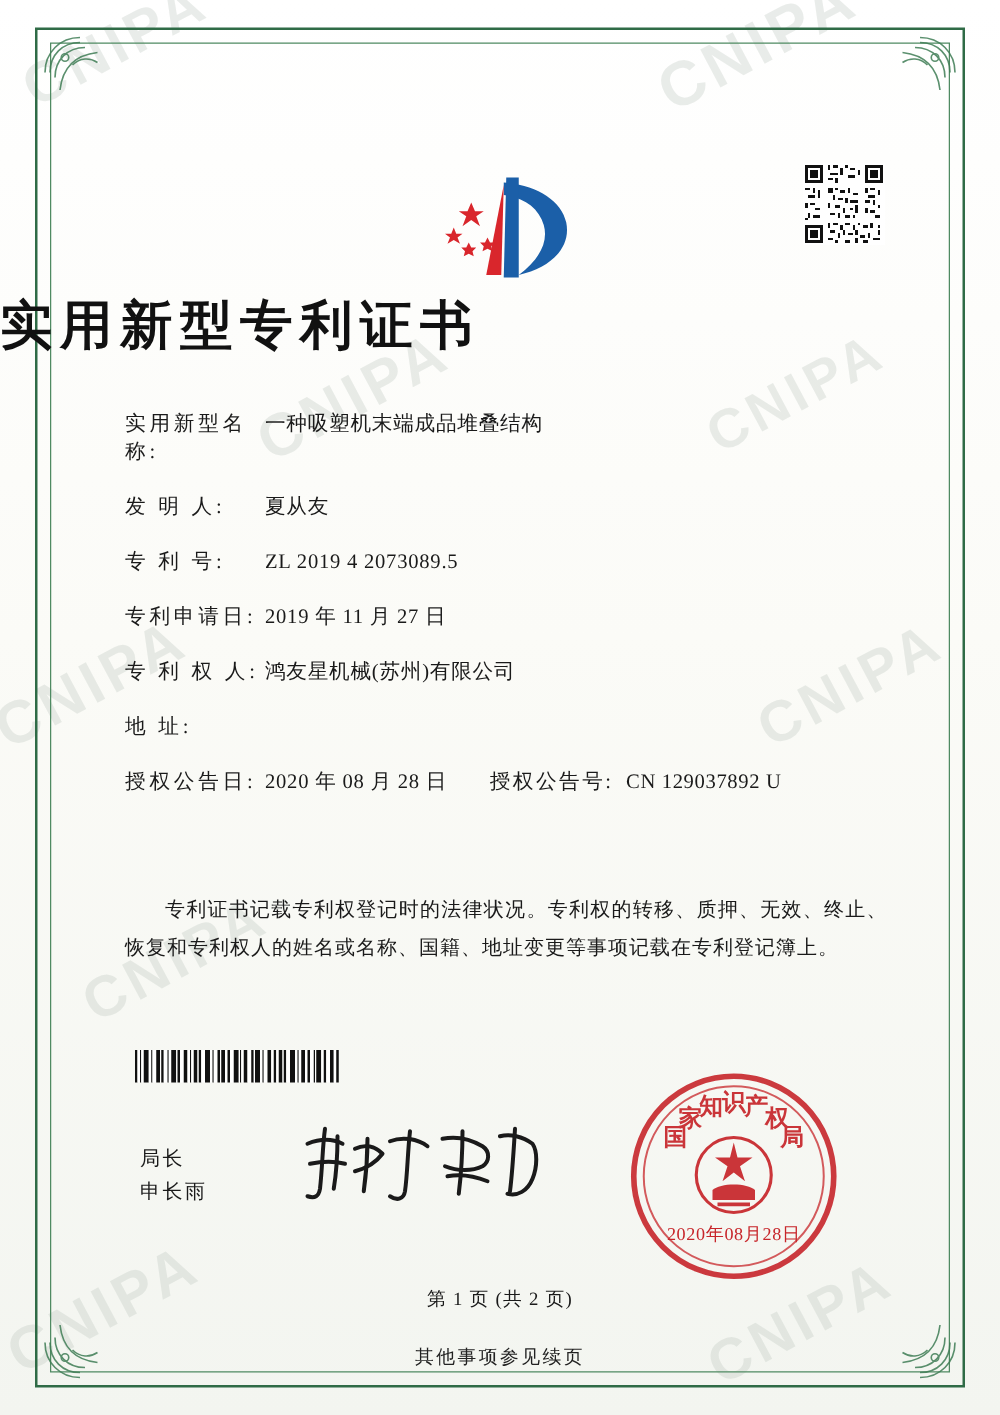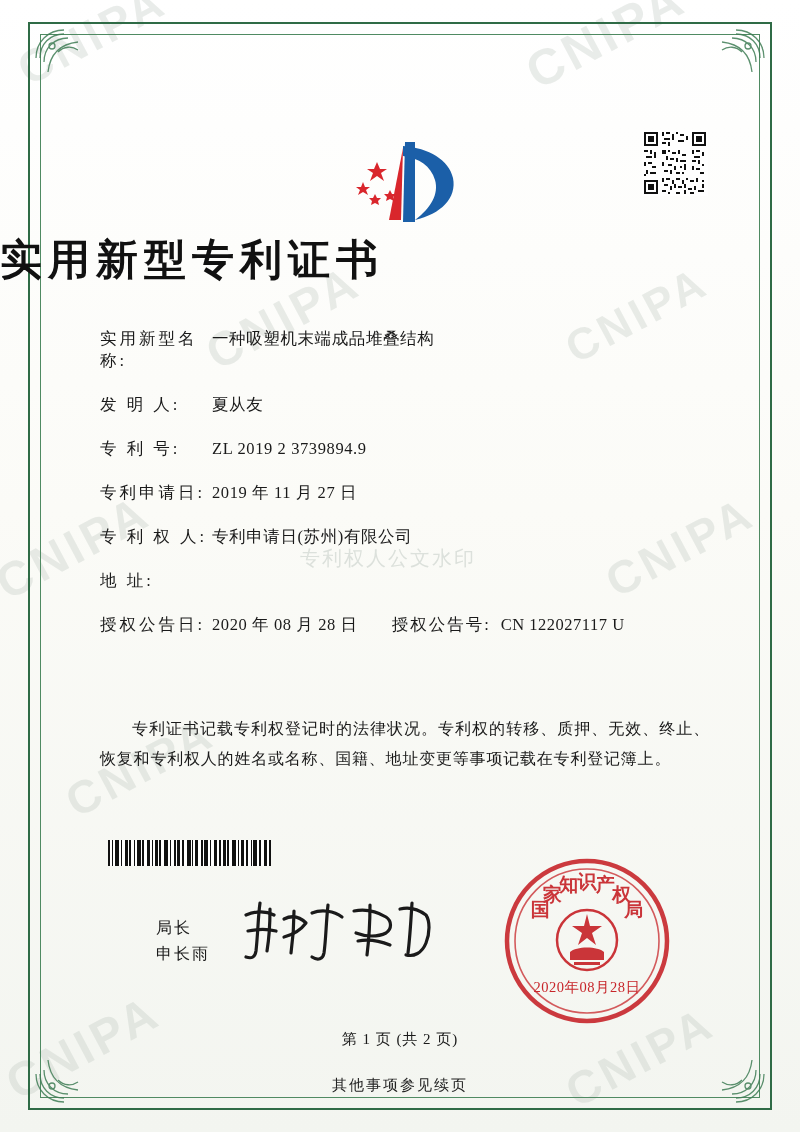--- a/index.html
+++ b/index.html
@@ -171,21 +171,20 @@
     height: 100%;
   }
 
   
   .sig-label {
     position: absolute;
     left: 112px; top: 915px;
     font-size: 16px;
     line-height: 26px;
     letter-spacing: 2px;
-    margin-left: 44px;
   }
   .sig-hand {
     position: absolute;
     left: 236px; top: 895px;
     width: 200px; height: 72px;
   }
   .sig-hand svg { width: 100%; height: 100%; display: block; }
 
   
   .seal {
@@ -229,21 +228,20 @@
 
   <div class="wm w1">CNIPA</div>
   <div class="wm w2">CNIPA</div>
   <div class="wm w3">CNIPA</div>
   <div class="wm w4">CNIPA</div>
   <div class="wm w5">CNIPA</div>
   <div class="wm w6">CNIPA</div>
   <div class="wm w7">CNIPA</div>
   <div class="wm w8">CNIPA</div>
   <div class="wm w9">CNIPA</div>
-  <div class="wm-cn">专利权人公文水印</div>
 
   <div class="outer-border"></div>
   <div class="inner-border"></div>
 
   <div class="corner tl">
     <svg viewBox="0 0 64 64">
         <g fill="none" stroke="#3f7d55" stroke-width="1.3">
       <path d="M2 30 C2 14 14 2 30 2"></path>
       <path d="M6 30 C6 16 16 6 30 6"></path>
       <path d="M10 34 C10 20 20 10 34 10"></path>
@@ -399,38 +397,38 @@
     <div class="field">
       <span class="lab">实用新型名称:</span>
       <span class="val">一种吸塑机末端成品堆叠结构</span>
     </div>
     <div class="field">
       <span class="lab">发 明 人:</span>
       <span class="val">夏从友</span>
     </div>
     <div class="field">
       <span class="lab">专 利 号:</span>
-      <span class="val">ZL 2019 2 3739894.9</span>
+      <span class="val">ZL 2019 4 2073089.5</span>
     </div>
     <div class="field">
       <span class="lab">专利申请日:</span>
       <span class="val">2019 年 11 月 27 日</span>
     </div>
     <div class="field">
       <span class="lab">专 利 权 人:</span>
-      <span class="val">专利申请日(苏州)有限公司</span>
+      <span class="val">鸿友星机械(苏州)有限公司</span>
     </div>
     <div class="field">
       <span class="lab">地        址:</span>
     </div>
     <div class="field double">
       <span class="lab">授权公告日:</span>
       <span class="val">2020 年 08 月 28 日</span>
       <span class="lab2">授权公告号:</span>
-      <span class="val2">CN 122027117 U</span>
+      <span class="val2">CN 129037892 U</span>
     </div>
   </div>
 
   <div class="para p2">专利证书记载专利权登记时的法律状况。专利权的转移、质押、无效、终止、恢复和专利权人的姓名或名称、国籍、地址变更等事项记载在专利登记簿上。</div>
 
   <div class="barcode">
     <i style="width:2px"></i>
       <i style="width:2px;background:#fff"></i>
     <i style="width:1px"></i>
       <i style="width:2px;background:#fff"></i>

